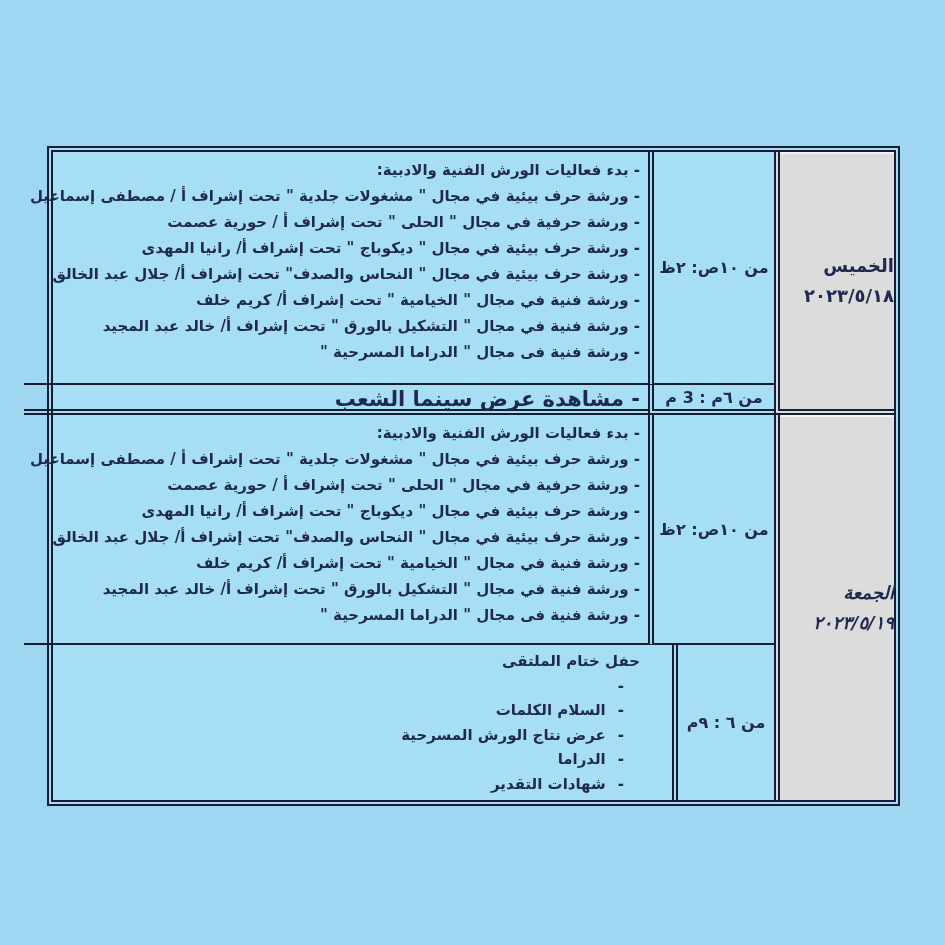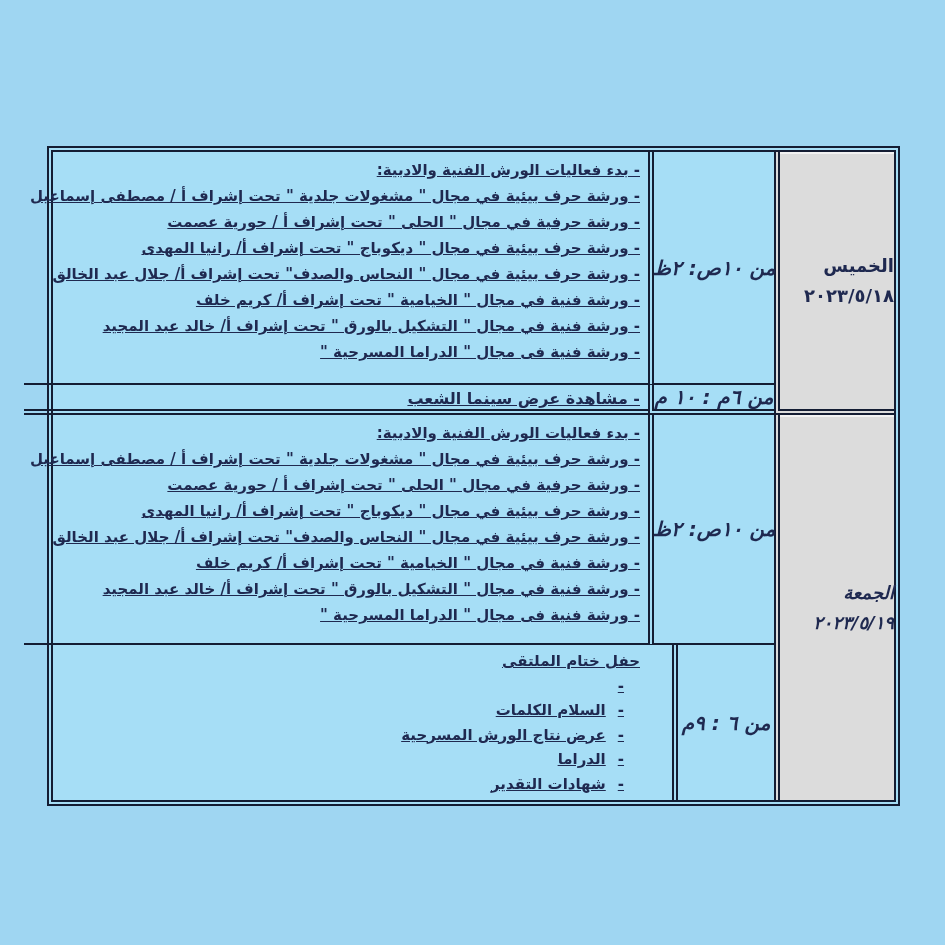--- a/index.html
+++ b/index.html
@@ -26,33 +26,33 @@
     box-shadow:inset 0 2px 0 #f2f2f2;
     display:flex;flex-direction:column;justify-content:center;align-items:flex-start;
     text-align:center;font-size:18px;line-height:30px;
   }
   .day-thu{grid-row:1/3;border-bottom:6px double #141d33;}
   .day-fri{grid-row:3/5;font-style:italic;}
   .time-cell{
     grid-column:2;
     border-left:6px double #141d33;
     display:flex;align-items:center;justify-content:center;
-    font-size:20px;white-space:nowrap;font-style:italic;
+    font-size:16px;white-space:nowrap;
   }
   .t-thu-am{grid-row:1;border-bottom:2px solid #141d33;}
   .t-thu-pm{grid-row:2;border-bottom:6px double #141d33;}
   .t-fri-am{grid-row:3;border-bottom:2px solid #141d33;}
   .t-fri-pm{grid-row:4;margin-left:24px;}
   .act-cell{
     grid-column:3;box-sizing:border-box;
     padding:5px 8px 0 6px;
-    font-size:15px;line-height:26px;text-align:right;text-decoration:underline;
+    font-size:15px;line-height:26px;text-align:right;
   }
   .a-thu-w{grid-row:1;border-bottom:2px solid #141d33;}
-  .a-thu-e{grid-row:2;border-bottom:6px double #141d33;display:flex;align-items:center;padding-top:4px;font-size:16px;}
+  .a-thu-e{grid-row:2;border-bottom:6px double #141d33;display:flex;align-items:center;padding-top:4px;font-size:21px;}
   .a-fri-w{grid-row:3;border-bottom:2px solid #141d33;}
   .a-fri-e{grid-row:4;padding-top:4px;line-height:24.5px;font-size:15px;}
   .ws-line{white-space:nowrap;}
   .closing-item{display:flex;padding-right:16px;}
   .closing-item .dash{margin-left:12px;}
 </style>
 </head>
 <body>
 
 <div class="schedule">
@@ -60,21 +60,21 @@
   <div class="day-cell day-thu">
     <div>الخميس</div>
     <div>٢٠٢٣/٥/١٨</div>
   </div>
   <div class="day-cell day-fri">
     <div>الجمعة</div>
     <div>٢٠٢٣/٥/١٩</div>
   </div>
 
   <div class="time-cell t-thu-am">من ١٠ص: ٢ظ</div>
-  <div class="time-cell t-thu-pm">من ٦م : ١٠ م</div>
+  <div class="time-cell t-thu-pm">من ٦م : 3 م</div>
   <div class="time-cell t-fri-am">من ١٠ص: ٢ظ</div>
   <div class="time-cell t-fri-pm">من ٦ : ٩م</div>
 
   <div class="act-cell a-thu-w">
     <div class="ws-line">-  بدء فعاليات الورش الفنية والادبية:</div>
     <div class="ws-line">- ورشة حرف بيئية في مجال " مشغولات جلدية " تحت إشراف أ / مصطفى إسماعيل</div>
     <div class="ws-line">- ورشة حرفية في مجال " الحلى " تحت إشراف أ / حورية عصمت</div>
     <div class="ws-line">- ورشة حرف بيئية في مجال " ديكوباج " تحت إشراف أ/ رانيا المهدى</div>
     <div class="ws-line">- ورشة حرف بيئية في مجال " النحاس والصدف" تحت إشراف أ/ جلال عبد الخالق</div>
     <div class="ws-line">- ورشة فنية في مجال " الخيامية " تحت إشراف أ/ كريم خلف</div>

